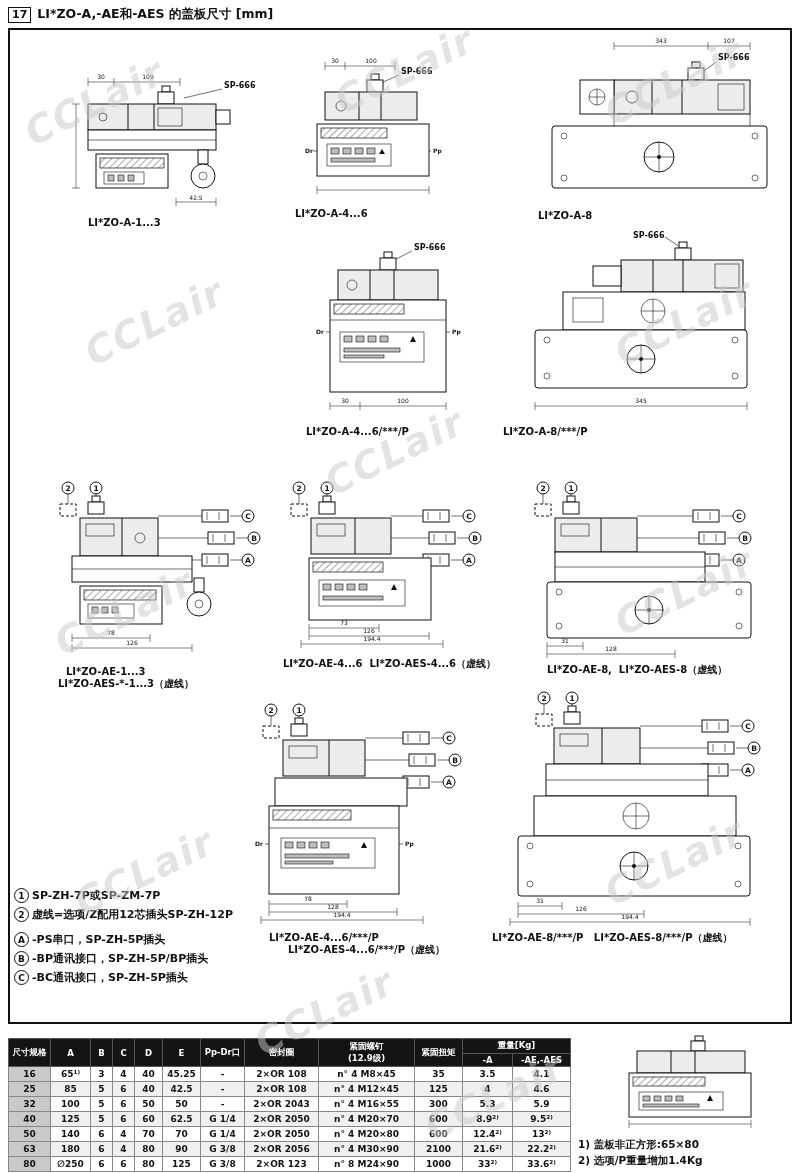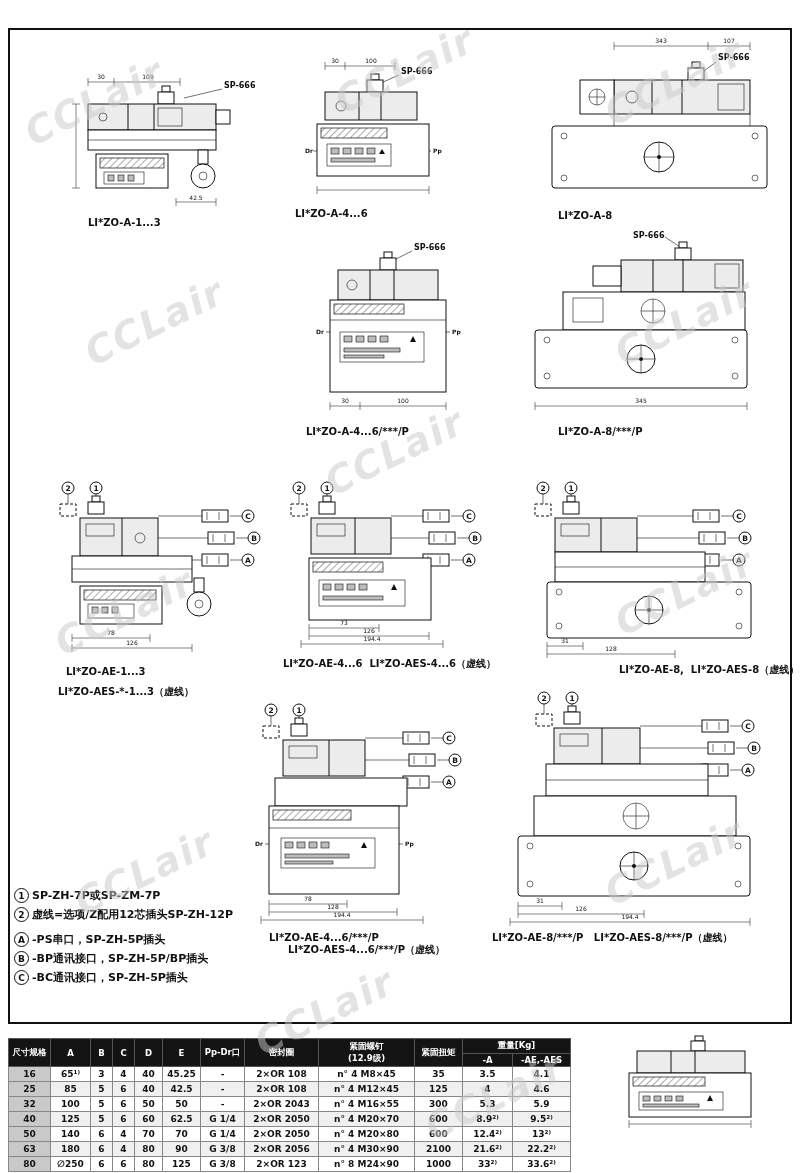--- a/index.html
+++ b/index.html
@@ -46,20 +46,24 @@
 <div class="page">
 
   <svg width="0" height="0" style="position:absolute">
     <defs>
       <pattern id="hatch" width="5" height="5" patternUnits="userSpaceOnUse" patternTransform="rotate(45)">
         <line x1="0" y1="0" x2="0" y2="5" stroke="#555" stroke-width="1"></line>
       </pattern>
     </defs>
   </svg>
 
+  <div class="hdr">
+    <span class="idx">17</span>
+    <span>LI*ZO-A,-AE和-AES 的盖板尺寸 [mm]</span>
+  </div>
 
   <div class="frame"></div>
 
   <div class="draw" style="left:58px;top:70px">
     <svg width="220" height="145" viewBox="0 0 220 145">
       <g>
         <line class="dim" x1="30" y1="12" x2="122" y2="12"></line>
         <line class="dim" x1="30" y1="8" x2="30" y2="16"></line>
         <line class="dim" x1="56" y1="8" x2="56" y2="16"></line>
         <line class="dim" x1="122" y1="8" x2="122" y2="16"></line>
@@ -194,21 +198,21 @@
         <circle class="thin" cx="42" cy="142" r="3"></circle>
         <circle class="thin" cx="233" cy="142" r="3"></circle>
         <circle class="sw" cx="137" cy="121" r="15"></circle>
         <line class="thin" x1="122" y1="121" x2="152" y2="121"></line>
         <line class="thin" x1="137" y1="106" x2="137" y2="136"></line>
         <circle class="blk" cx="137" cy="121" r="2"></circle>
         <line class="thin" x1="92" y1="78" x2="92" y2="90"></line>
         <line class="thin" x1="228" y1="78" x2="228" y2="90"></line>
       </g>
     </svg>
-    <div class="cap" style="margin-left:36px">LI*ZO-A-8</div>
+    <div class="cap" style="margin-left:16px">LI*ZO-A-8</div>
   </div>
 
   <div class="draw" style="left:298px;top:236px">
     <svg width="180" height="188" viewBox="0 0 180 188">
       <text class="lbl" x="116" y="14">SP-666</text>
       <line class="thin" x1="114" y1="15" x2="96" y2="24"></line>
       <g>
         <rect class="sw" x="86" y="16" width="8" height="6"></rect>
         <rect class="sw" x="82" y="22" width="16" height="12"></rect>
       </g>
@@ -280,21 +284,21 @@
         <line class="thin" x1="138" y1="123" x2="138" y2="151"></line>
         <circle class="blk" cx="138" cy="137" r="2"></circle>
       </g>
       <g>
         <line class="dim" x1="32" y1="184" x2="244" y2="184"></line>
         <line class="dim" x1="32" y1="180" x2="32" y2="188"></line>
         <line class="dim" x1="244" y1="180" x2="244" y2="188"></line>
         <text class="dimt" x="138" y="181" text-anchor="middle">345</text>
       </g>
     </svg>
-    <div class="cap" style="margin-left:55px">LI*ZO-A-8/***/P</div>
+    <div class="cap" style="">LI*ZO-A-8/***/P</div>
   </div>
 
   <div class="draw" style="left:52px;top:476px">
     <svg width="225" height="188" viewBox="0 0 225 188">
       <g>
         <circle class="s" cx="16" cy="12" r="6"></circle>
         <text class="mk" x="16" y="15">2</text>
         <line class="thin" x1="16" y1="18" x2="16" y2="28"></line>
       </g>
       <g>
@@ -358,21 +362,21 @@
         <line class="dim" x1="20" y1="158" x2="20" y2="166"></line>
         <line class="dim" x1="98" y1="158" x2="98" y2="166"></line>
         <text class="dimt" x="59" y="159" text-anchor="middle">78</text>
         <line class="dim" x1="20" y1="172" x2="140" y2="172"></line>
         <line class="dim" x1="20" y1="168" x2="20" y2="176"></line>
         <line class="dim" x1="140" y1="168" x2="140" y2="176"></line>
         <text class="dimt" x="80" y="169" text-anchor="middle">126</text>
       </g>
     </svg>
     <div class="cap" style="margin-left:14px">LI*ZO-AE-1...3</div>
-    <div class="cap" style="margin-left:6px;margin-top:8px">LI*ZO-AES-*-1...3（虚线）</div>
+    <div class="cap" style="margin-left:6px;margin-top:0">LI*ZO-AES-*-1...3（虚线）</div>
   </div>
 
   <div class="draw" style="left:283px;top:476px">
     <svg width="200" height="180" viewBox="0 0 200 180">
       <g>
         <circle class="s" cx="16" cy="12" r="6"></circle>
         <text class="mk" x="16" y="15">2</text>
         <line class="thin" x1="16" y1="18" x2="16" y2="28"></line>
       </g>
       <g>
@@ -506,21 +510,21 @@
         <line class="dim" x1="24" y1="170" x2="60" y2="170"></line>
         <line class="dim" x1="24" y1="166" x2="24" y2="174"></line>
         <line class="dim" x1="60" y1="166" x2="60" y2="174"></line>
         <text class="dimt" x="42" y="167" text-anchor="middle">31</text>
         <line class="dim" x1="24" y1="178" x2="152" y2="178"></line>
         <line class="dim" x1="24" y1="174" x2="24" y2="182"></line>
         <line class="dim" x1="152" y1="174" x2="152" y2="182"></line>
         <text class="dimt" x="88" y="175" text-anchor="middle">128</text>
       </g>
     </svg>
-    <div class="cap" style="margin-left:96px">LI*ZO-AE-8,  LI*ZO-AES-8（虚线）</div>
+    <div class="cap" style="margin-left:24px">LI*ZO-AE-8,  LI*ZO-AES-8（虚线）</div>
   </div>
 
   <div class="draw" style="left:243px;top:698px">
     <svg width="230" height="232" viewBox="0 0 230 232">
       <g>
         <circle class="s" cx="28" cy="12" r="6"></circle>
         <text class="mk" x="28" y="15">2</text>
         <line class="thin" x1="28" y1="18" x2="28" y2="28"></line>
       </g>
       <g>
@@ -867,20 +871,24 @@
         <rect class="sd" x="68" y="76" width="56" height="3"></rect>
       </g>
       <g>
         <line class="dim" x1="54" y1="96" x2="176" y2="96"></line>
         <line class="dim" x1="54" y1="92" x2="54" y2="100"></line>
         <line class="dim" x1="176" y1="92" x2="176" y2="100"></line>
       </g>
     </svg>
   </div>
 
+  <div class="fnotes">
+    <div>1) 盖板非正方形:65×80</div>
+    <div>2) 选项/P重量增加1.4Kg</div>
+  </div>
 
   <div class="wm" style="left:20px;top:80px">CCLair</div>
   <div class="wm" style="left:330px;top:48px">CCLair</div>
   <div class="wm" style="left:600px;top:60px">CCLair</div>
   <div class="wm" style="left:80px;top:300px">CCLair</div>
   <div class="wm" style="left:610px;top:300px">CCLair</div>
   <div class="wm" style="left:320px;top:430px">CCLair</div>
   <div class="wm" style="left:50px;top:590px">CCLair</div>
   <div class="wm" style="left:610px;top:570px">CCLair</div>
   <div class="wm" style="left:70px;top:850px">CCLair</div>

